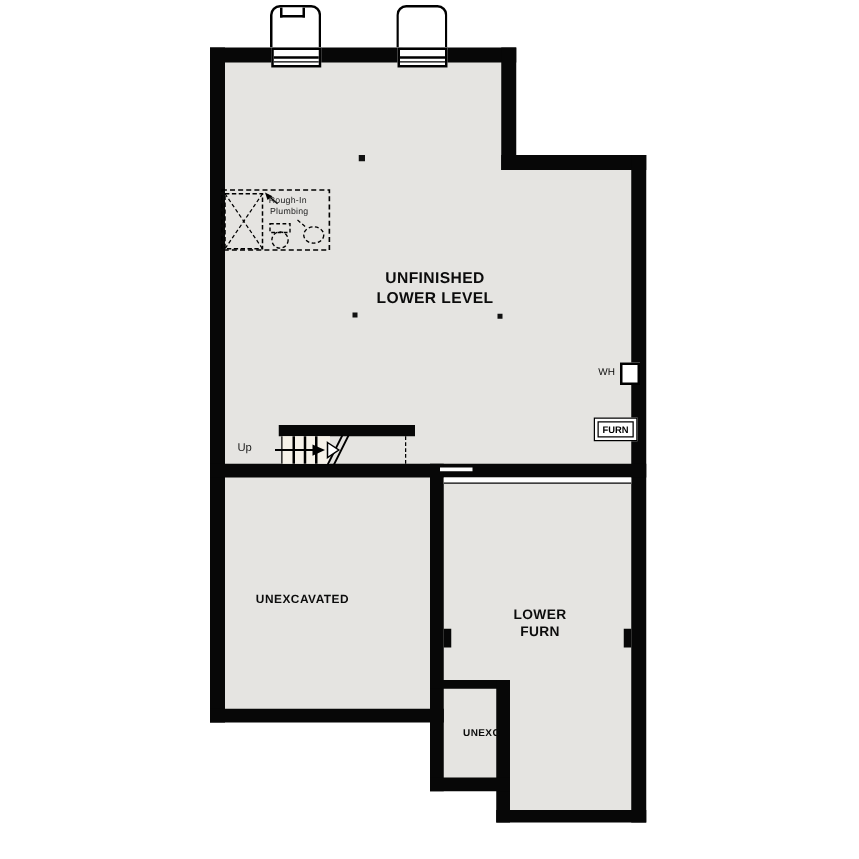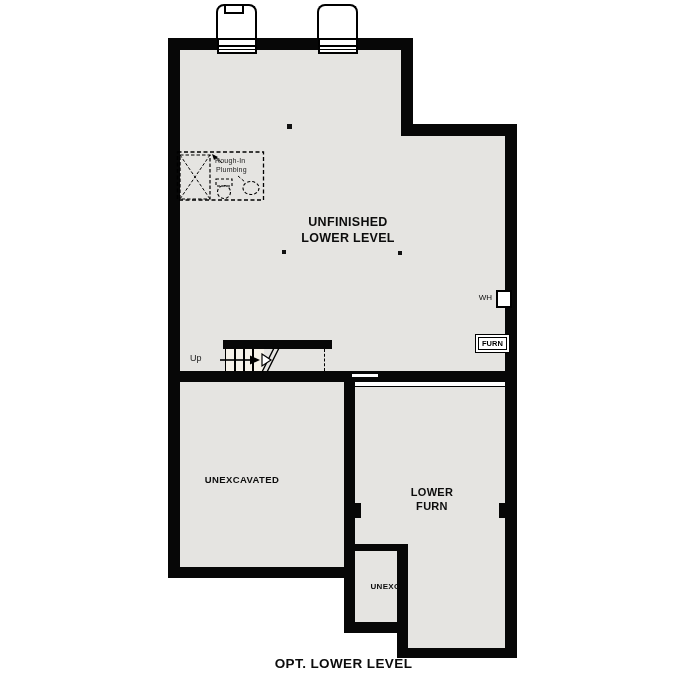--- a/index.html
+++ b/index.html
@@ -121,15 +121,14 @@
     <div>UNFINISHED</div>
     <div>LOWER LEVEL</div>
   </div>
   <div class="label lbl-unexcavated" style="left:172px;top:474px;width:140px;">UNEXCAVATED</div>
   <div class="label lbl-crawl" style="left:392px;top:485px;width:80px;">
     <div>LOWER</div>
     <div>FURN</div>
   </div>
   <div class="label lbl-unexc" style="left:352px;top:582px;width:48px;">UNEXC</div>
 
-  <div class="label lbl-footer" style="left:0px;top:656px;width:687px;">OPT. LOWER LEVEL</div>
 
 </div>
 
 </body></html>

